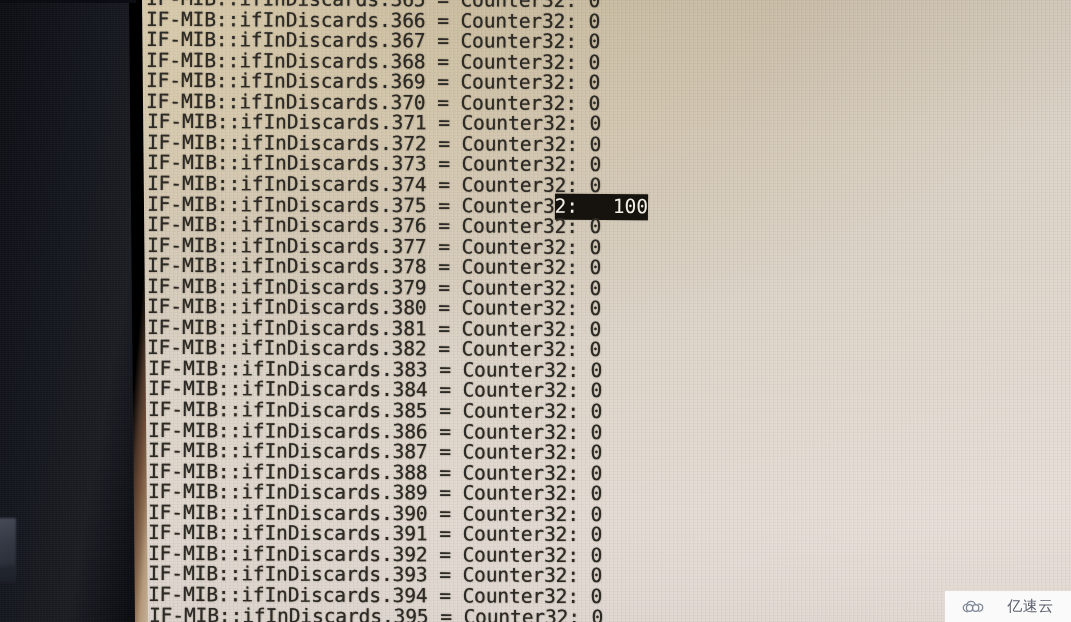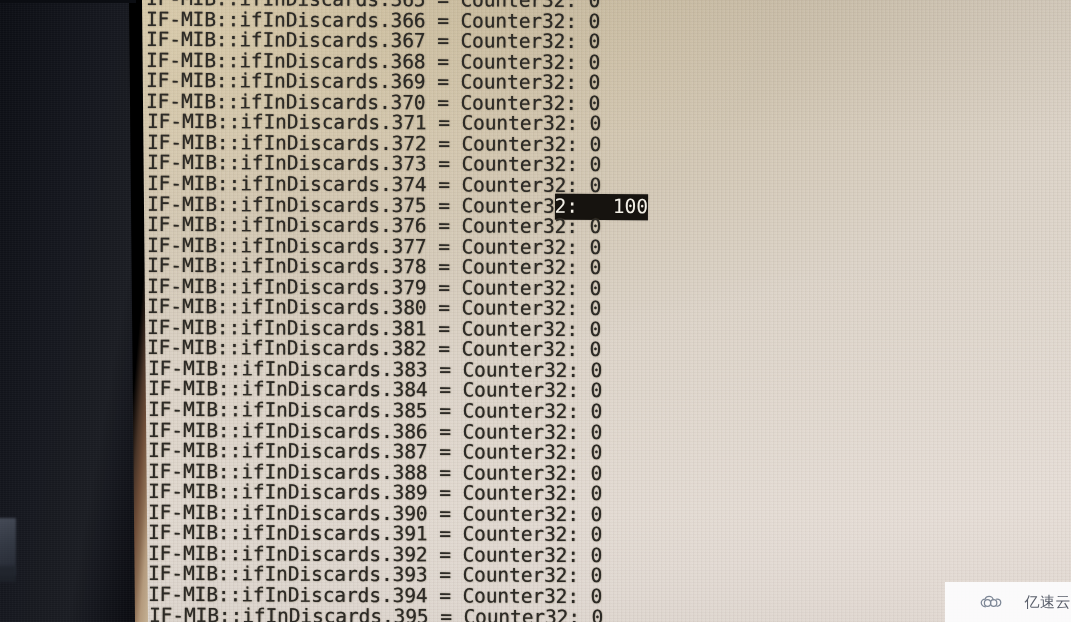--- a/index.html
+++ b/index.html
@@ -146,25 +146,25 @@
     box-shadow: 0 0 1px rgba(0,0,0,.6);
   }
 
   
   
 
   
   .watermark {
     position: absolute;
     right: 0px; bottom: 0px;
-    width: 126px; height: 40px;
+    width: 126px; height: 31px;
     background: rgba(252,252,253,0.94);
     display: flex;
     align-items: center;
-    justify-content: flex-end;
+    justify-content: center;
     gap: 23px;
     z-index: 20;
   }
   .watermark .wm-cloud {
     width: 22px; height: 14px;
     display: block;
   }
   .watermark .wm-text {
     font-family: "DejaVu Sans", "Liberation Sans", sans-serif;
     font-size: 15px;

